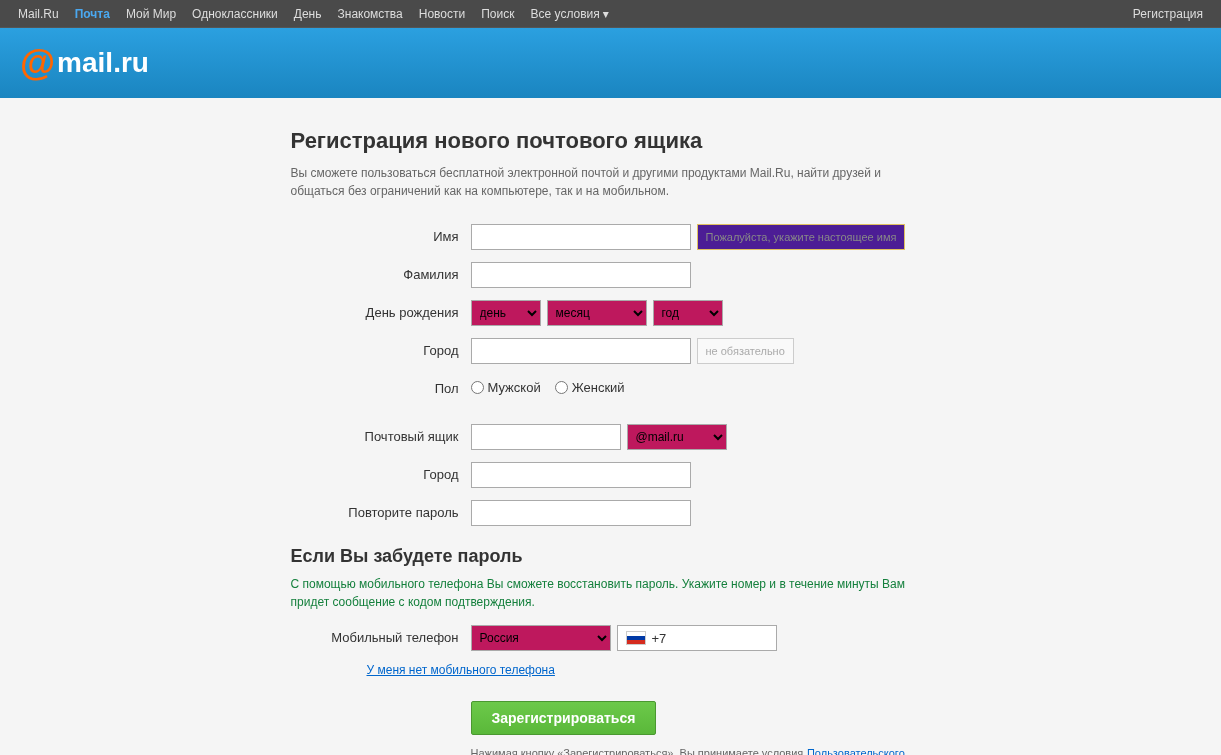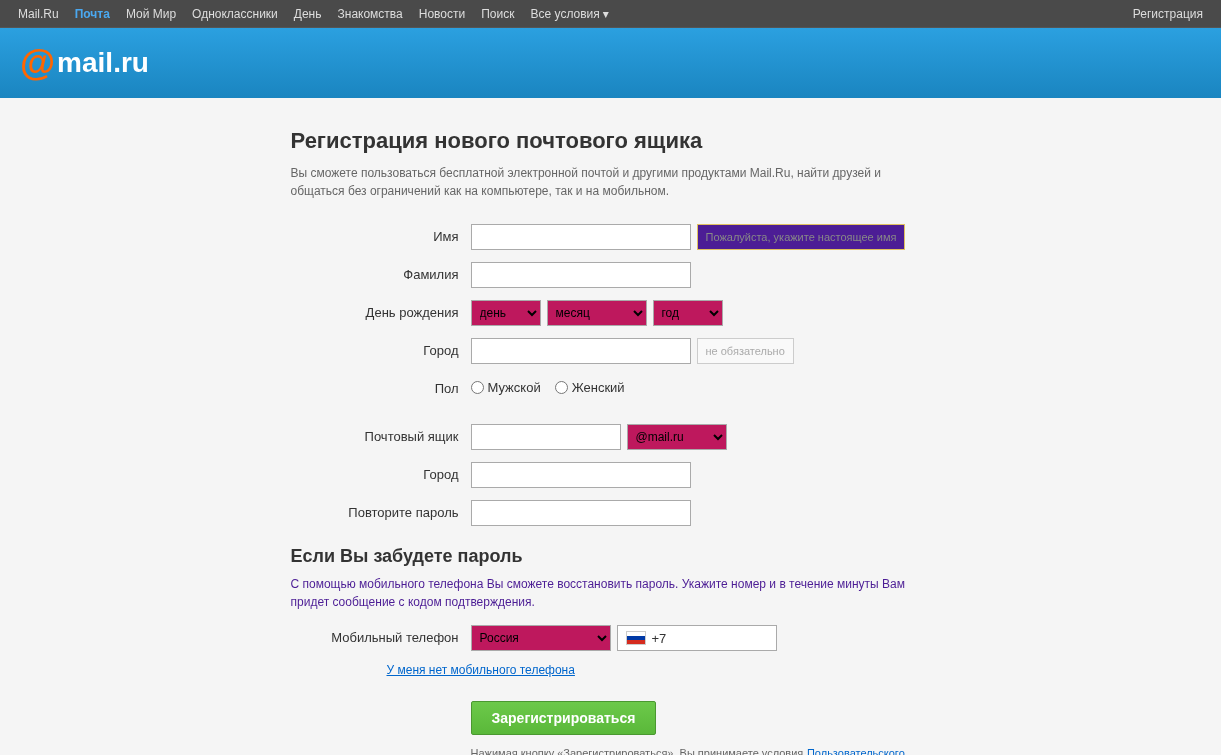--- a/index.html
+++ b/index.html
@@ -174,21 +174,21 @@
 
     .section-title {
       font-size: 18px;
       font-weight: bold;
       color: #333;
       margin-bottom: 8px;
     }
 
     .section-text {
       font-size: 12px;
-      color: #4c1d95;
+      color: #15803d;
       line-height: 1.5;
       margin-bottom: 14px;
     }
 
     .phone-row {
       display: flex;
       align-items: center;
       gap: 6px;
     }
 
@@ -386,21 +386,21 @@
         <select class="phone-country-select">
           <option>Россия</option>
         </select>
         <div class="phone-number-box">
           <span class="flag-ru"></span>
           <span>+7</span>
         </div>
       </div>
     </div>
 
-    <div style="margin-left: 96px;">
+    <div style="margin-left: 76px;">
       <a class="no-phone-link">У меня нет мобильного телефона</a>
     </div>
 
     <div style="margin-left: 180px; margin-top: 8px;">
       <button class="register-btn">Зарегистрироваться</button>
     </div>
 
     <div style="margin-left: 180px; margin-top: 10px;">
       <span class="terms-text">Нажимая кнопку «Зарегистрироваться», Вы принимаете условия</span>
       <a class="terms-link terms-text">Пользовательского соглашения</a>

